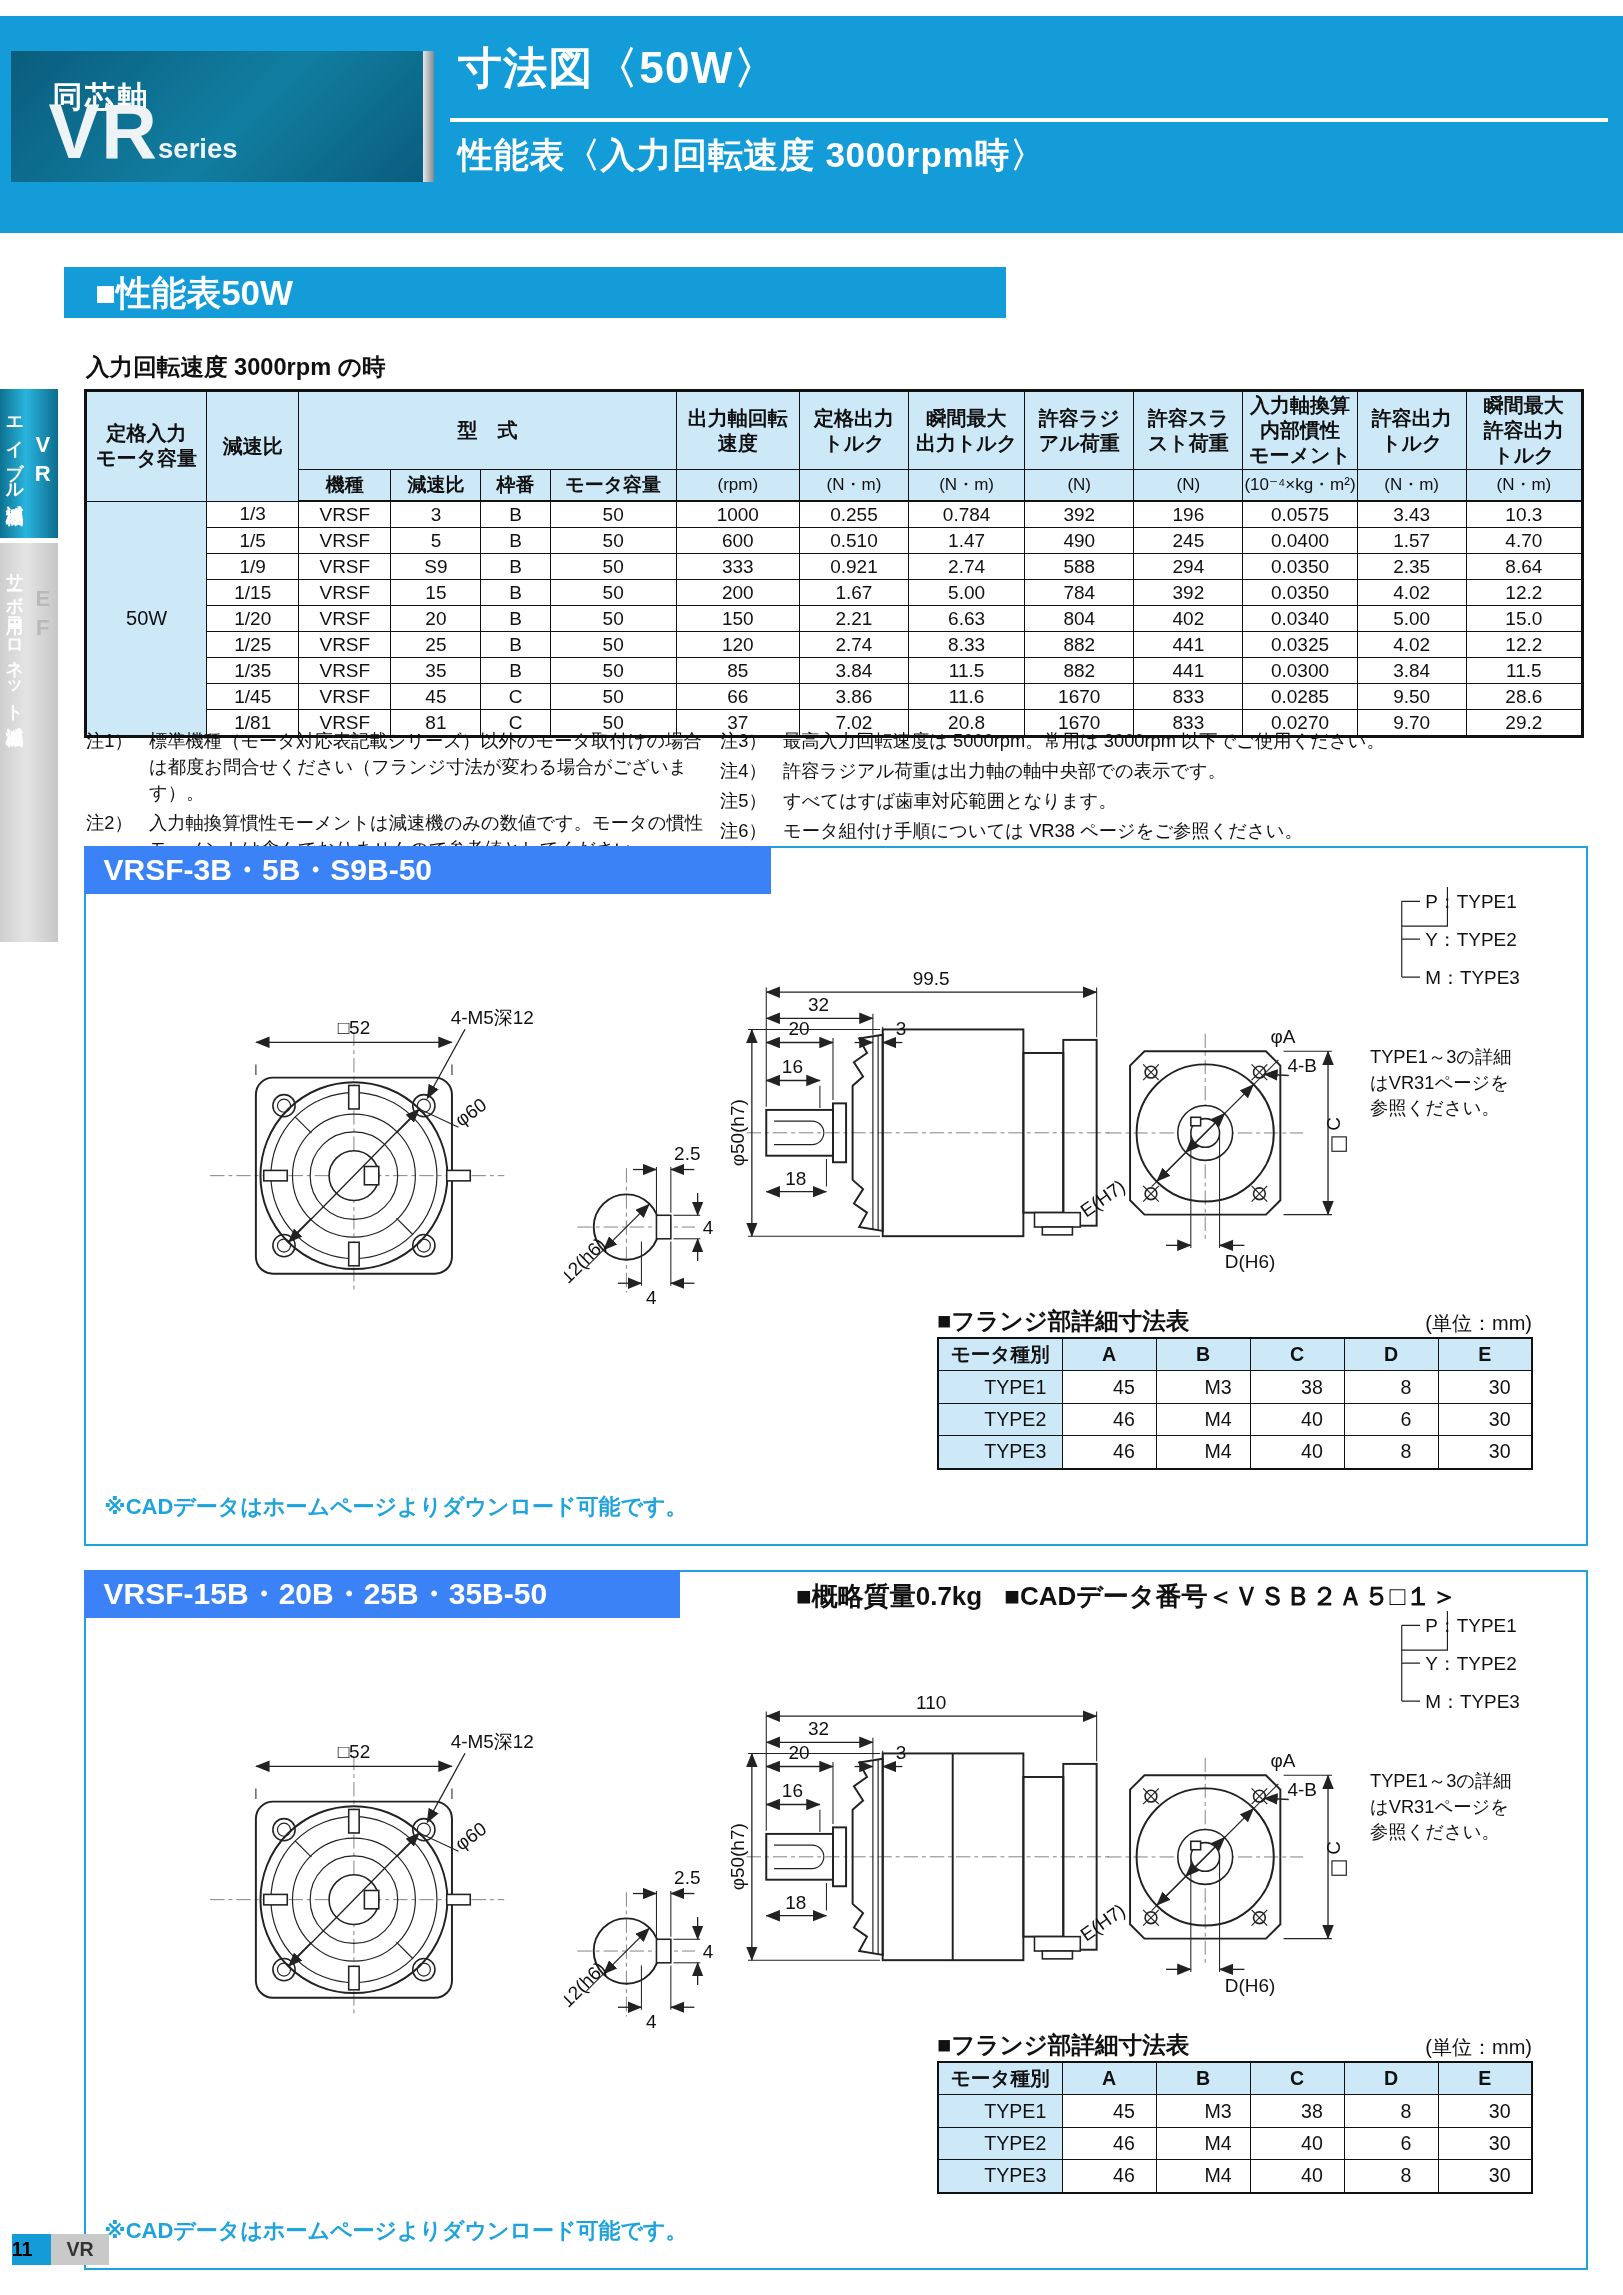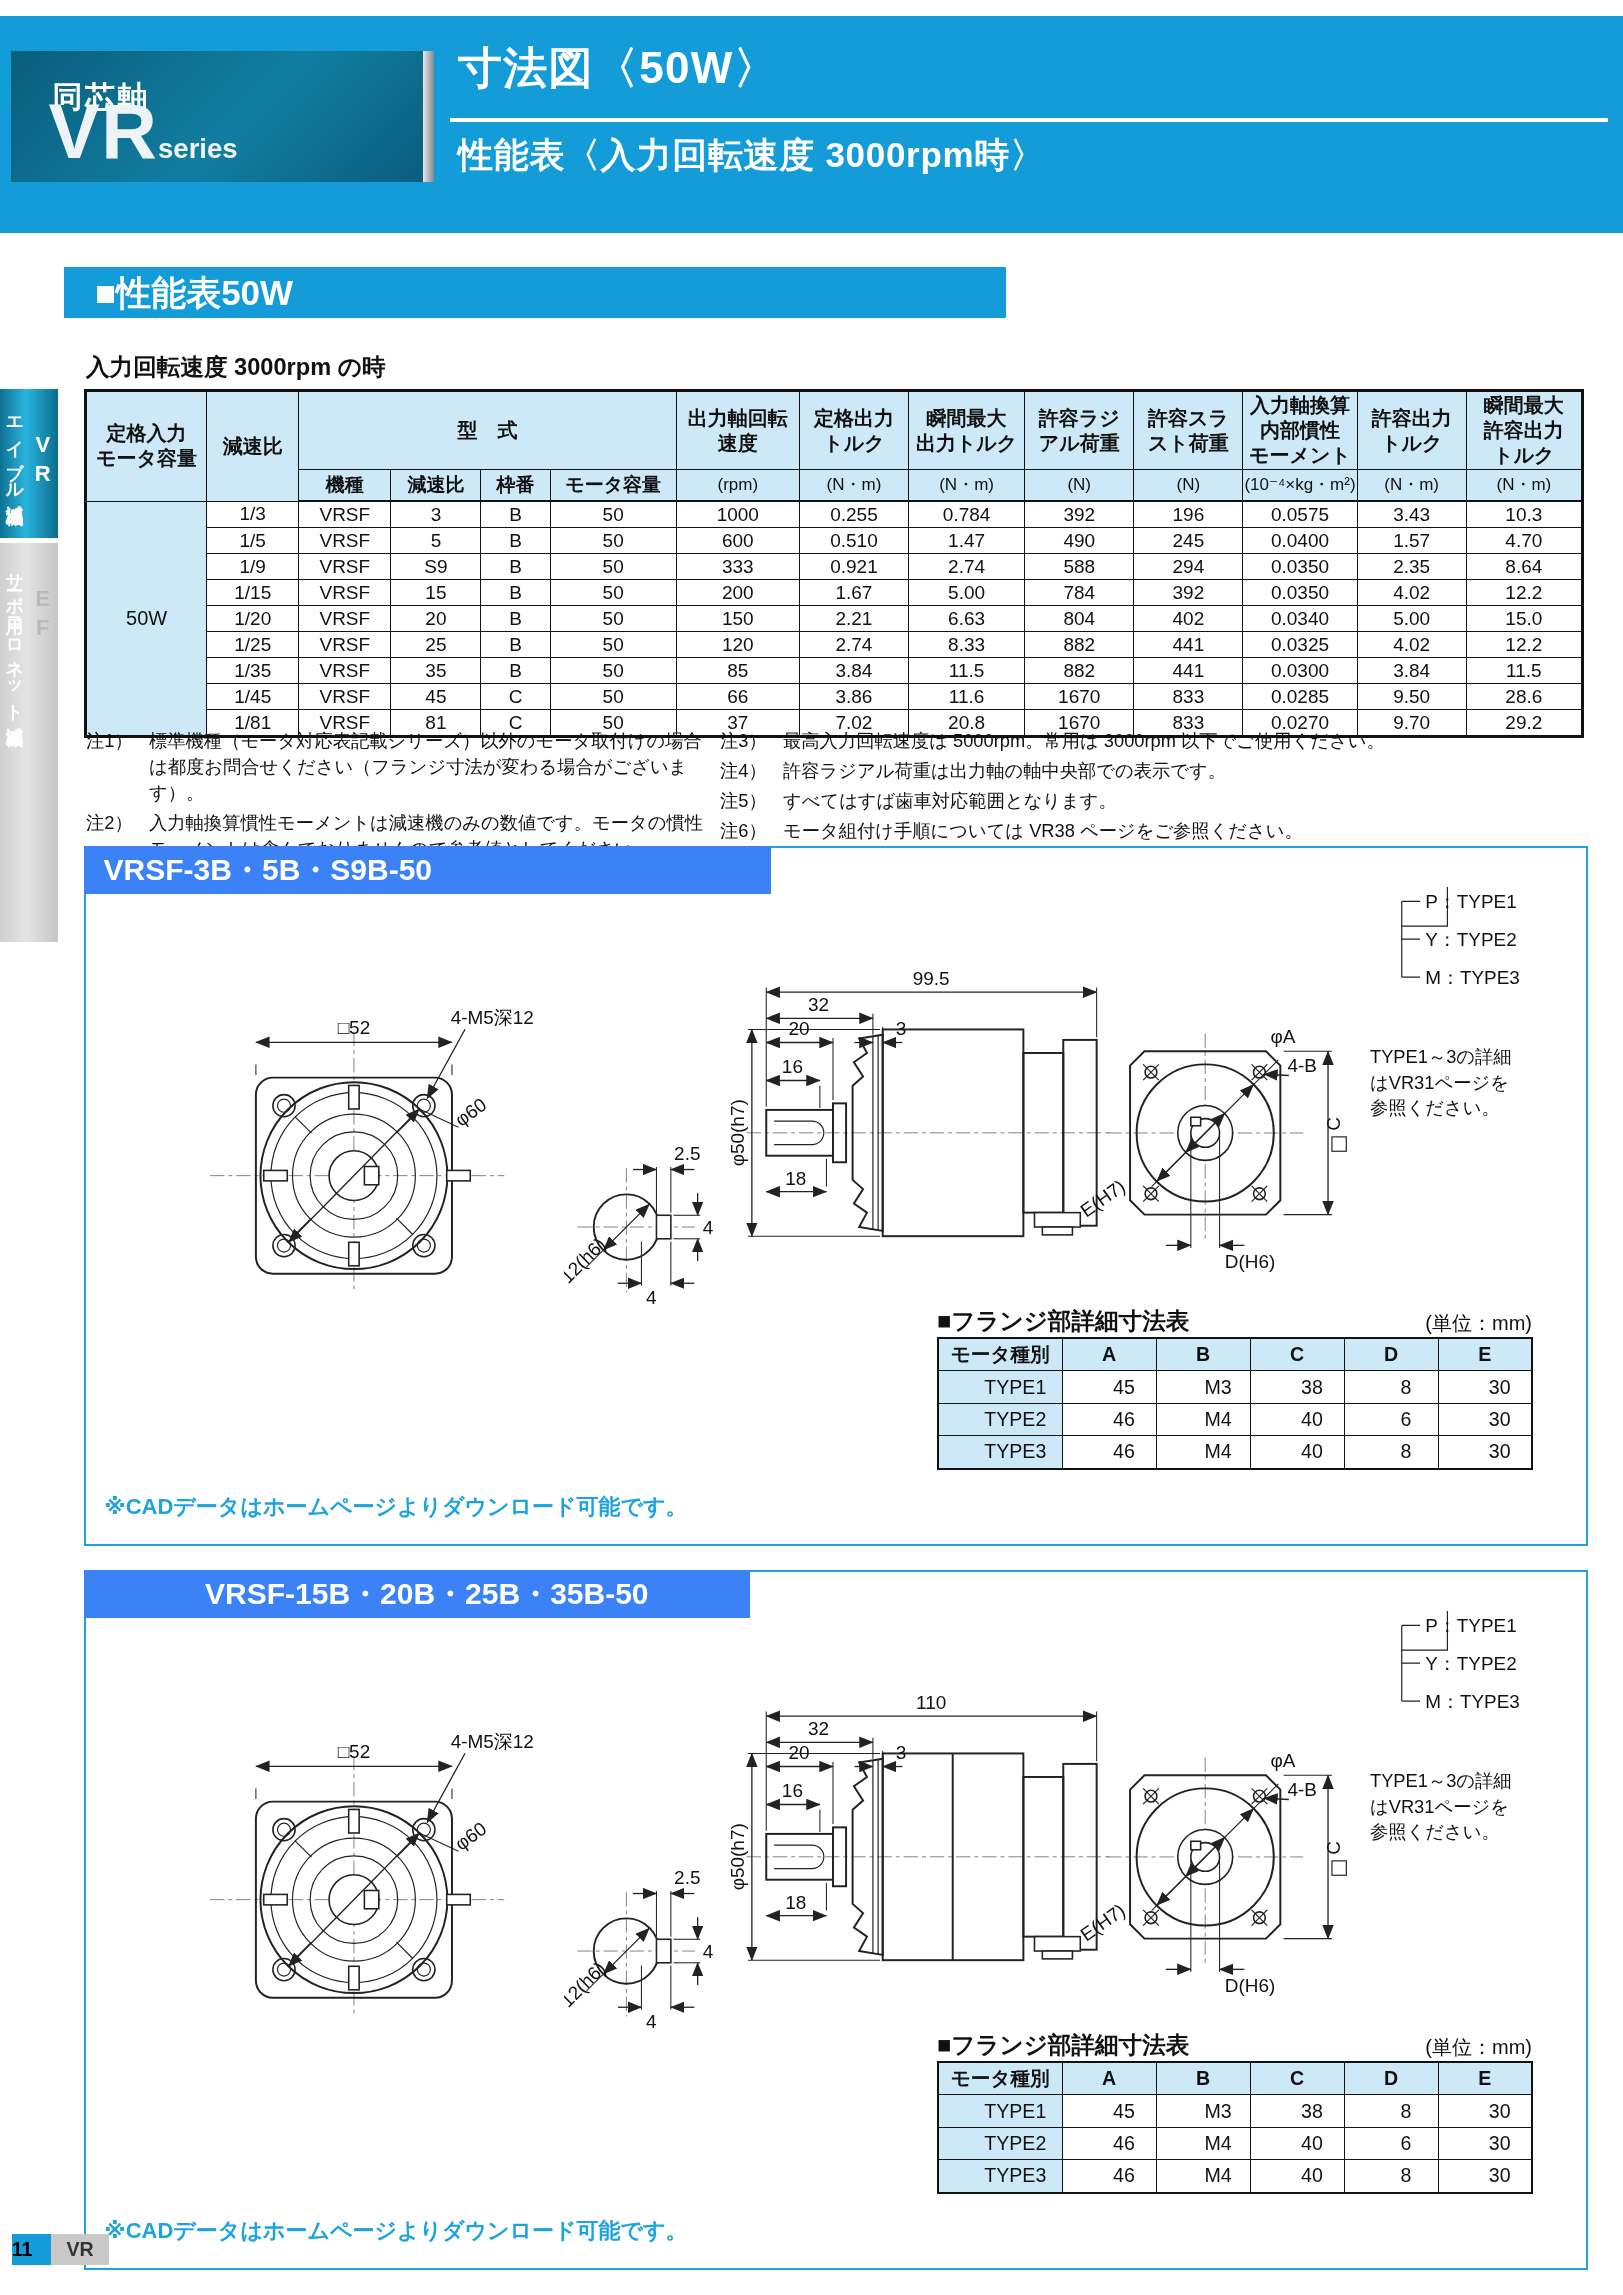--- a/index.html
+++ b/index.html
@@ -45,21 +45,21 @@
   .notes-left{left:86px;width:622px;}
   .notes-right{left:720px;width:864px;}
   .note-row{display:flex;margin-bottom:3.9px;}
   .note-label{width:63px;flex:none;}
   .note-text{flex:1;}
   
   .model-section{position:absolute;left:84px;width:1500px;height:696px;border:2px solid #1fa3dc;background:#fff;}
   .sec-1{top:846px;} .sec-2{top:1570px;}
   .model-banner{position:absolute;left:-2px;top:-2px;height:48px;background:#3b82f6;color:#fff;
                 font-size:30px;font-weight:bold;line-height:48px;padding-left:19.6px;box-sizing:border-box;}
-  .model-banner.w1{width:687px;} .model-banner.w2{width:666px;text-align:center;}
+  .model-banner.w1{width:687px;} .model-banner.w2{width:596px;}
   .model-info{position:absolute;left:710px;top:6.5px;font-size:26px;font-weight:bold;white-space:nowrap;}
   .model-info span{margin-right:22px;}
   .legend-svg{position:absolute;left:1263px;top:39px;}
   .type-note{position:absolute;left:1284px;top:196px;width:196px;font-size:18.3px;line-height:1.4;white-space:pre-line;}
   .cad-note{position:absolute;left:18.3px;top:644px;color:#1fa3dc;font-size:22px;font-weight:bold;}
   
   .flange-head{position:absolute;left:851px;top:457px;width:595px;display:flex;justify-content:space-between;align-items:flex-end;}
   .flange-title{font-size:23.6px;font-weight:bold;}
   .flange-unit{font-size:20px;}
   table.flange{position:absolute;left:851px;top:489px;width:595px;border-collapse:collapse;table-layout:fixed;border:2.6px solid #111;}
@@ -562,20 +562,23 @@
             <td>8</td>
             <td>30</td>
           </tr>
         </tbody>
     </table>
     <div class="cad-note">※CADデータはホームページよりダウンロード可能です。</div>
   </div>
 
   <div class="model-section sec-2">
     <div class="model-banner w2">VRSF-15B・20B・25B・35B-50</div>
+    <div class="model-info">
+      <span>■概略質量0.7kg</span><span>■CADデータ番号＜ＶＳＢ２Ａ５□１＞</span>
+    </div>
     <svg class="legend-svg" width="236" height="124" viewBox="0 0 360 190">
       <path class="thin" d="M150,0 V60 H80 M80,22 V138 M80,22 H108 M80,80 H108 M80,138 H108" fill="none"></path>
       <text x="116" y="32">P：TYPE1</text>
       <text x="116" y="90">Y：TYPE2</text>
       <text x="116" y="148">M：TYPE3</text>
     </svg>
     <div class="type-note">TYPE1～3の詳細
 はVR31ページを
 参照ください。</div>
 

